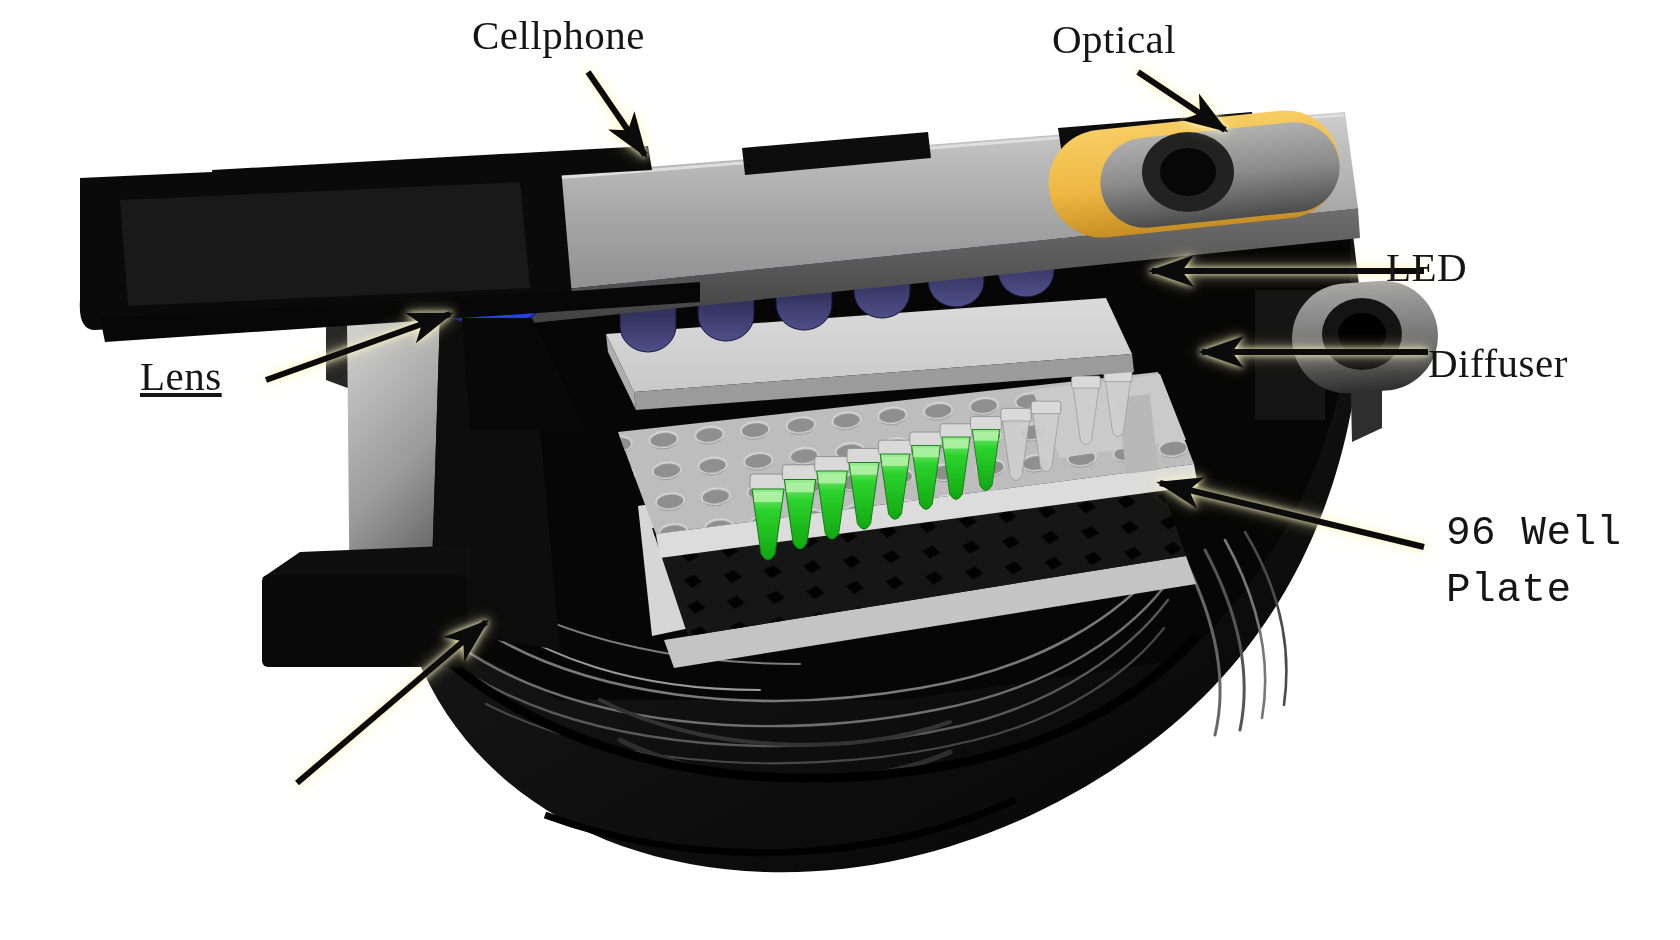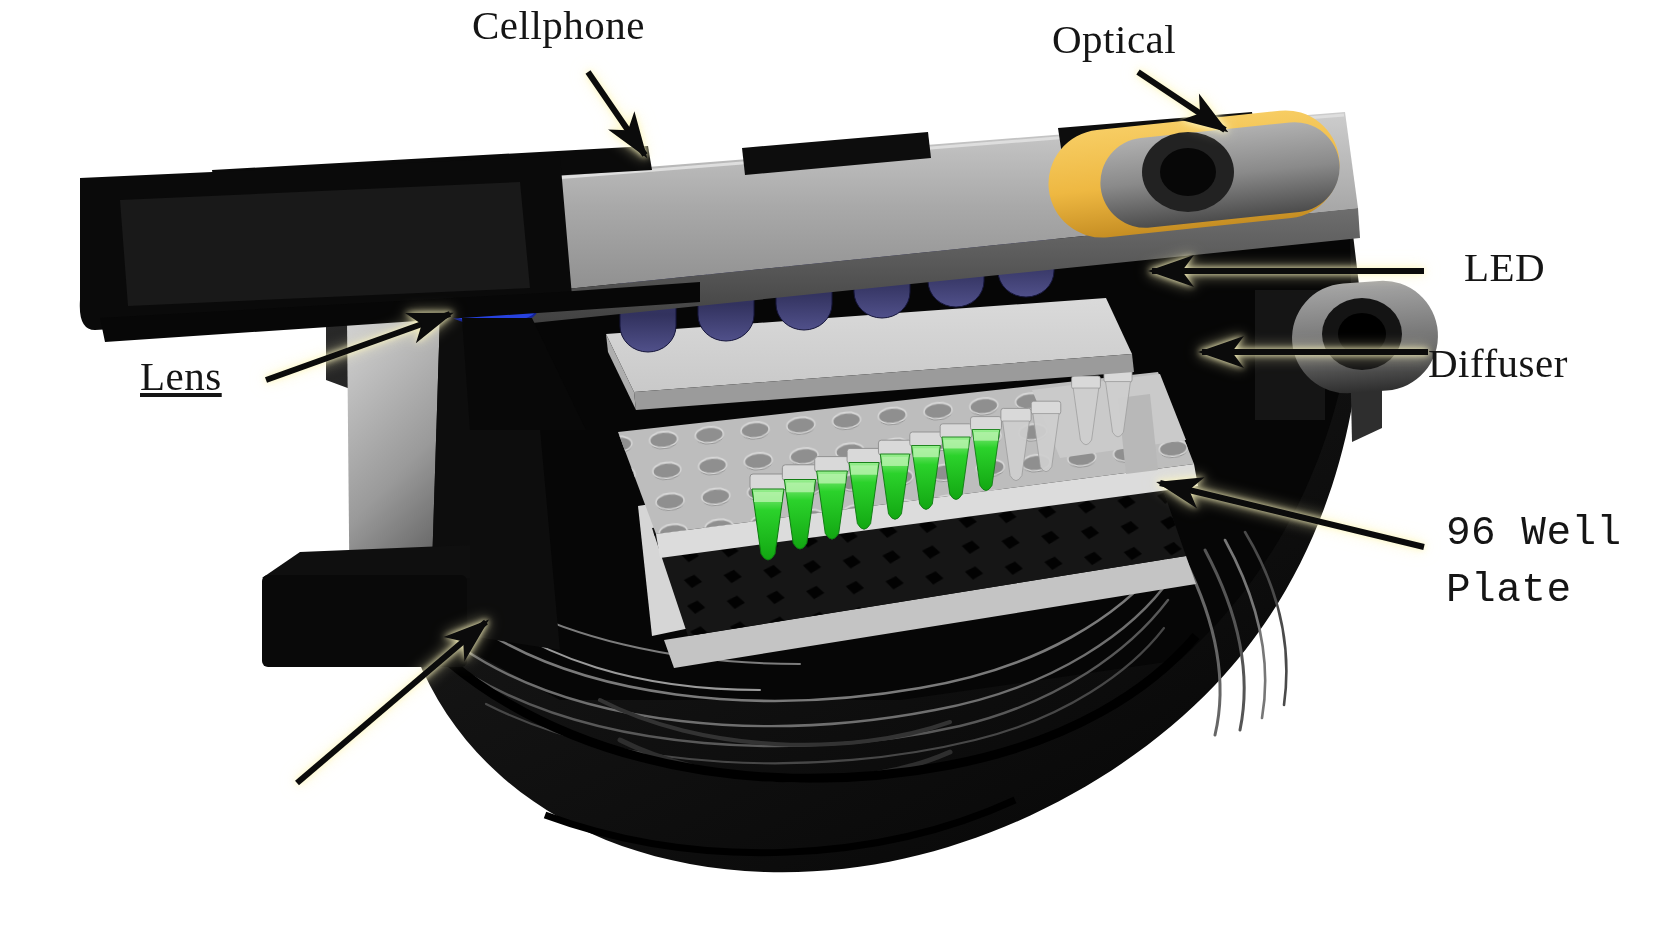--- a/index.html
+++ b/index.html
@@ -221,23 +221,23 @@
       <line x1="588" y1="72" x2="645" y2="155" marker-end="url(#ah)"></line>
       <line x1="1138" y1="72" x2="1225" y2="130" marker-end="url(#ah)"></line>
       <line x1="1424" y1="271" x2="1152" y2="271" marker-end="url(#ah)"></line>
       <line x1="1428" y1="352" x2="1202" y2="352" marker-end="url(#ah)"></line>
       <line x1="1424" y1="547" x2="1160" y2="483" marker-end="url(#ah)"></line>
       <line x1="266" y1="380" x2="450" y2="314" marker-end="url(#ah)"></line>
       <line x1="297" y1="783" x2="486" y2="622" marker-end="url(#ah)"></line>
     </g>
   </svg>
 
-  <div class="lbl" style="left:472px;top:4px;">Cellphone</div>
+  <div class="lbl" style="left:472px;top:14px;">Cellphone</div>
   <div class="lbl" style="left:1052px;top:18px;">Optical</div>
-  <div class="lbl" style="left:1464px;top:246px;">LED</div>
+  <div class="lbl" style="left:1386px;top:246px;">LED</div>
   <div class="lbl" style="left:1428px;top:342px;">Diffuser</div>
   <div class="lbl" style="left:1446px;top:512px;font-family:Liberation Mono, monospace;">
     <span>96 Well</span>
     <span class="l2">Plate</span>
   </div>
   <div class="lbl" style="left:140px;top:355px;text-decoration:underline;">Lens</div>
 
 </div>
 
 </body></html>

